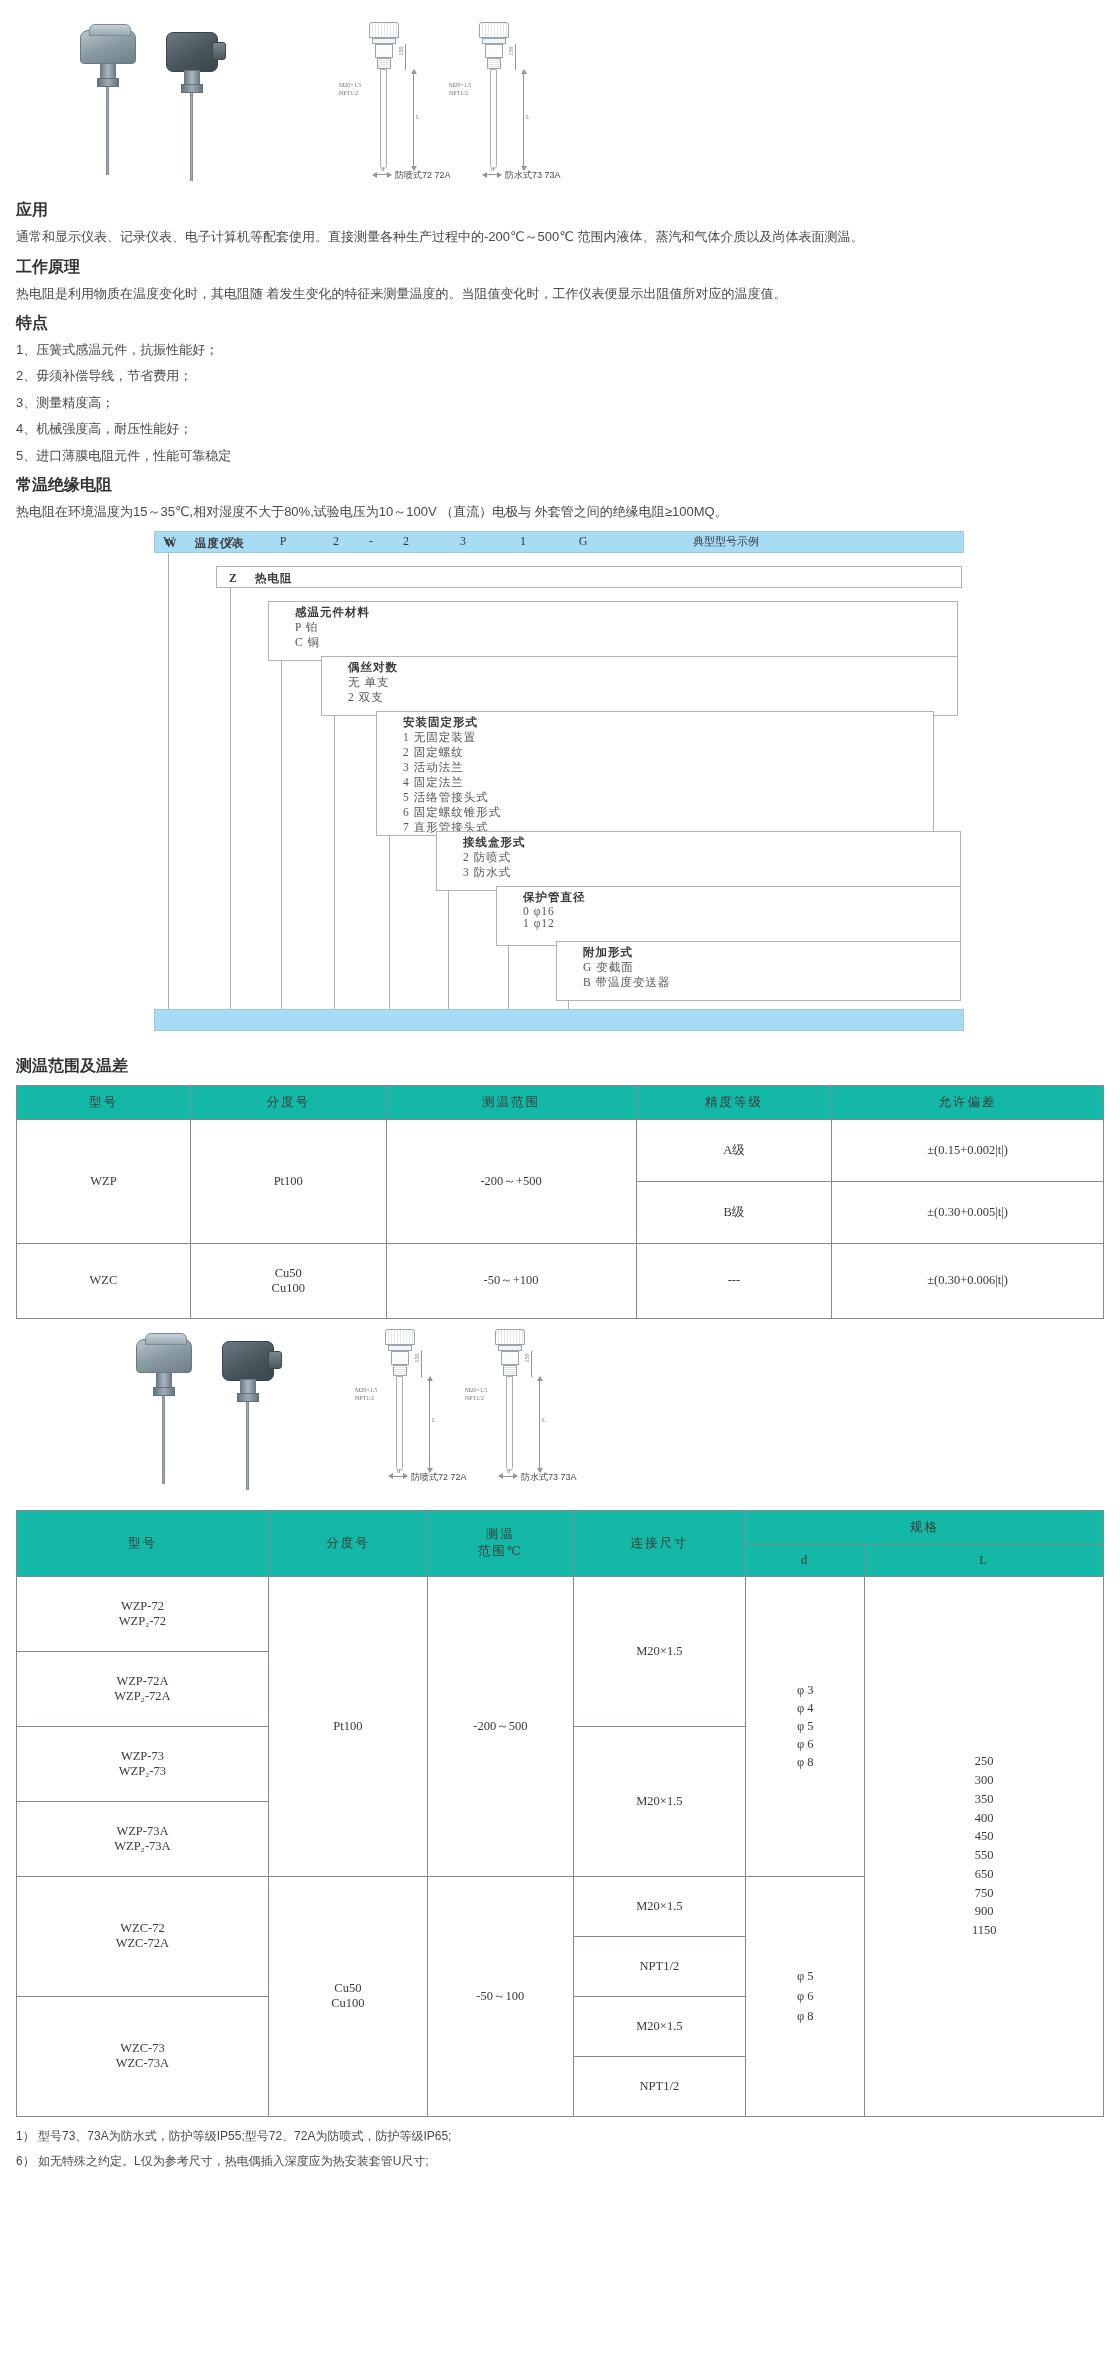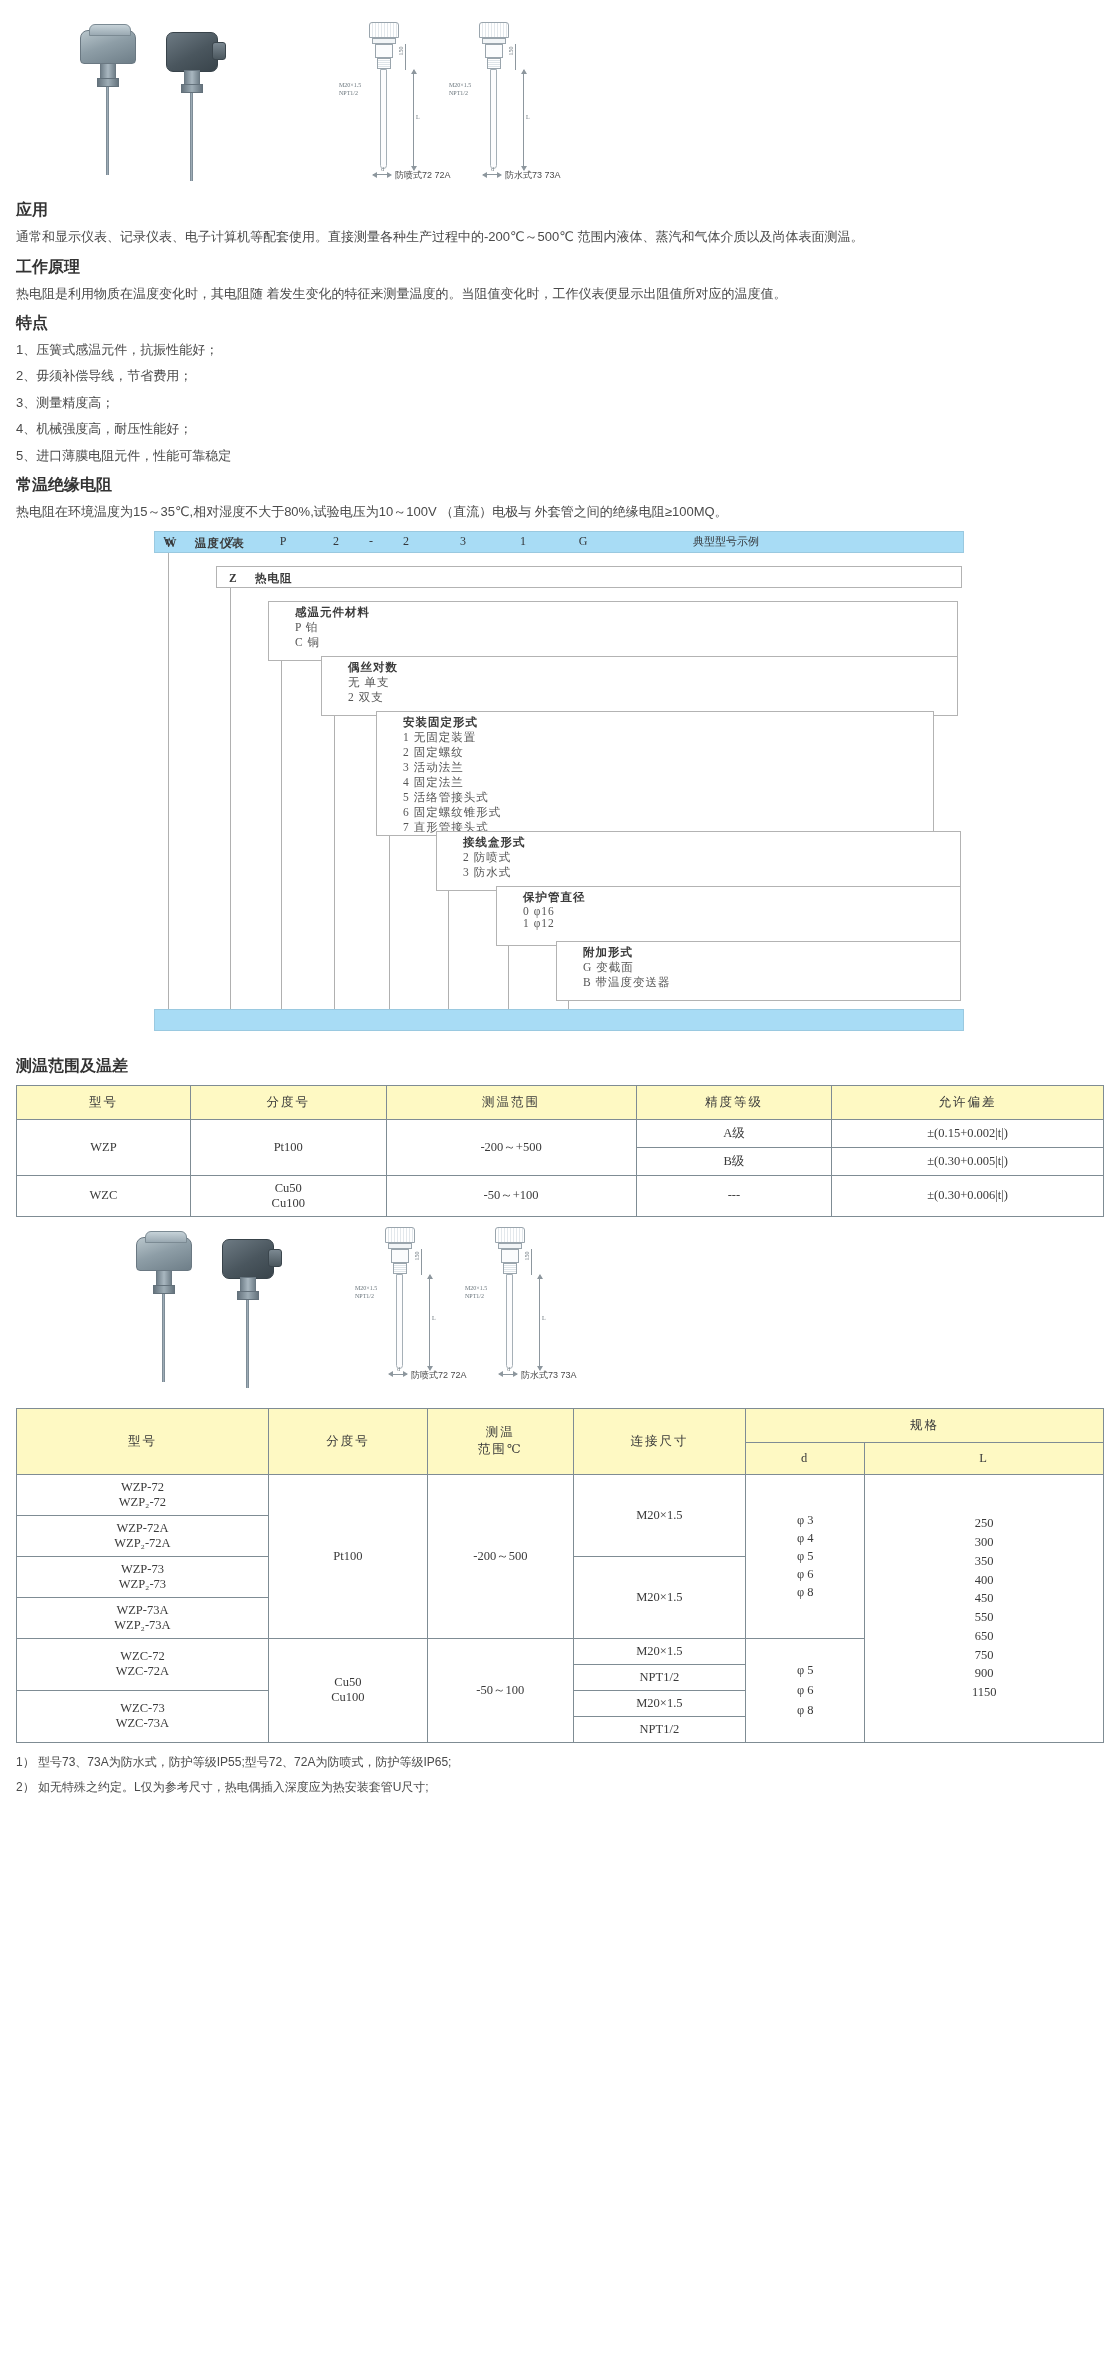--- a/index.html
+++ b/index.html
@@ -81,22 +81,22 @@
   .vconn { position:absolute; width:1px; background:#b0b0b0; }
   .result-bar { position:absolute; left:138px; top:478px; width:810px; height:22px;
     background:#a8dcf5; border:1px solid #9ac9e0; }
   .result-cell { position:absolute; font-family:"Liberation Serif","DejaVu Serif",serif;
     font-size:12px; color:#33363a; top:3px; text-align:center; }
 
   
   table.spec { border-collapse:collapse; width:100%; margin:6px 0 0 0;
     font-family:"Liberation Serif","DejaVu Serif",serif; }
   table.spec th, table.spec td { border:1px solid #7f8c94; text-align:center;
-    font-size:12.5px; color:#3a3a3a; padding:5px 3px; font-weight:normal; }
-  table.spec thead th { background:#fef9c3; letter-spacing:2px; padding:8px 3px; }
+    font-size:12.5px; color:#3a3a3a; padding:22px 3px; font-weight:normal; }
+  table.spec thead th { background:#14b8a6; letter-spacing:2px; padding:8px 3px; }
   .t1 td { height:28px; }
   .t2 th, .t2 td { padding:3px 2px; font-size:12px; }
 
   .notes { margin-top:12px; }
   .notes div { font-size:12px; color:#4a4a4a; line-height:1.2; margin-bottom:11px;
     font-family:"Liberation Sans","DejaVu Sans",sans-serif;}
 </style>
 </head>
 <body>
 
@@ -421,17 +421,17 @@
           <td style="height:16px;">M20×1.5</td>
         </tr>
         <tr>
           <td style="height:16px;">NPT1/2</td>
         </tr>
       </tbody>
     </table>
 
     <div class="notes">
       <div>1） 型号73、73A为防水式，防护等级IP55;型号72、72A为防喷式，防护等级IP65;</div>
-      <div>2） 如无特殊之约定。L仅为参考尺寸，热电偶插入深度应为热安装套管U尺寸;</div>
+      <div>6） 如无特殊之约定。L仅为参考尺寸，热电偶插入深度应为热安装套管U尺寸;</div>
     </div>
 
   </div>
 </div>
 
 </body></html>

